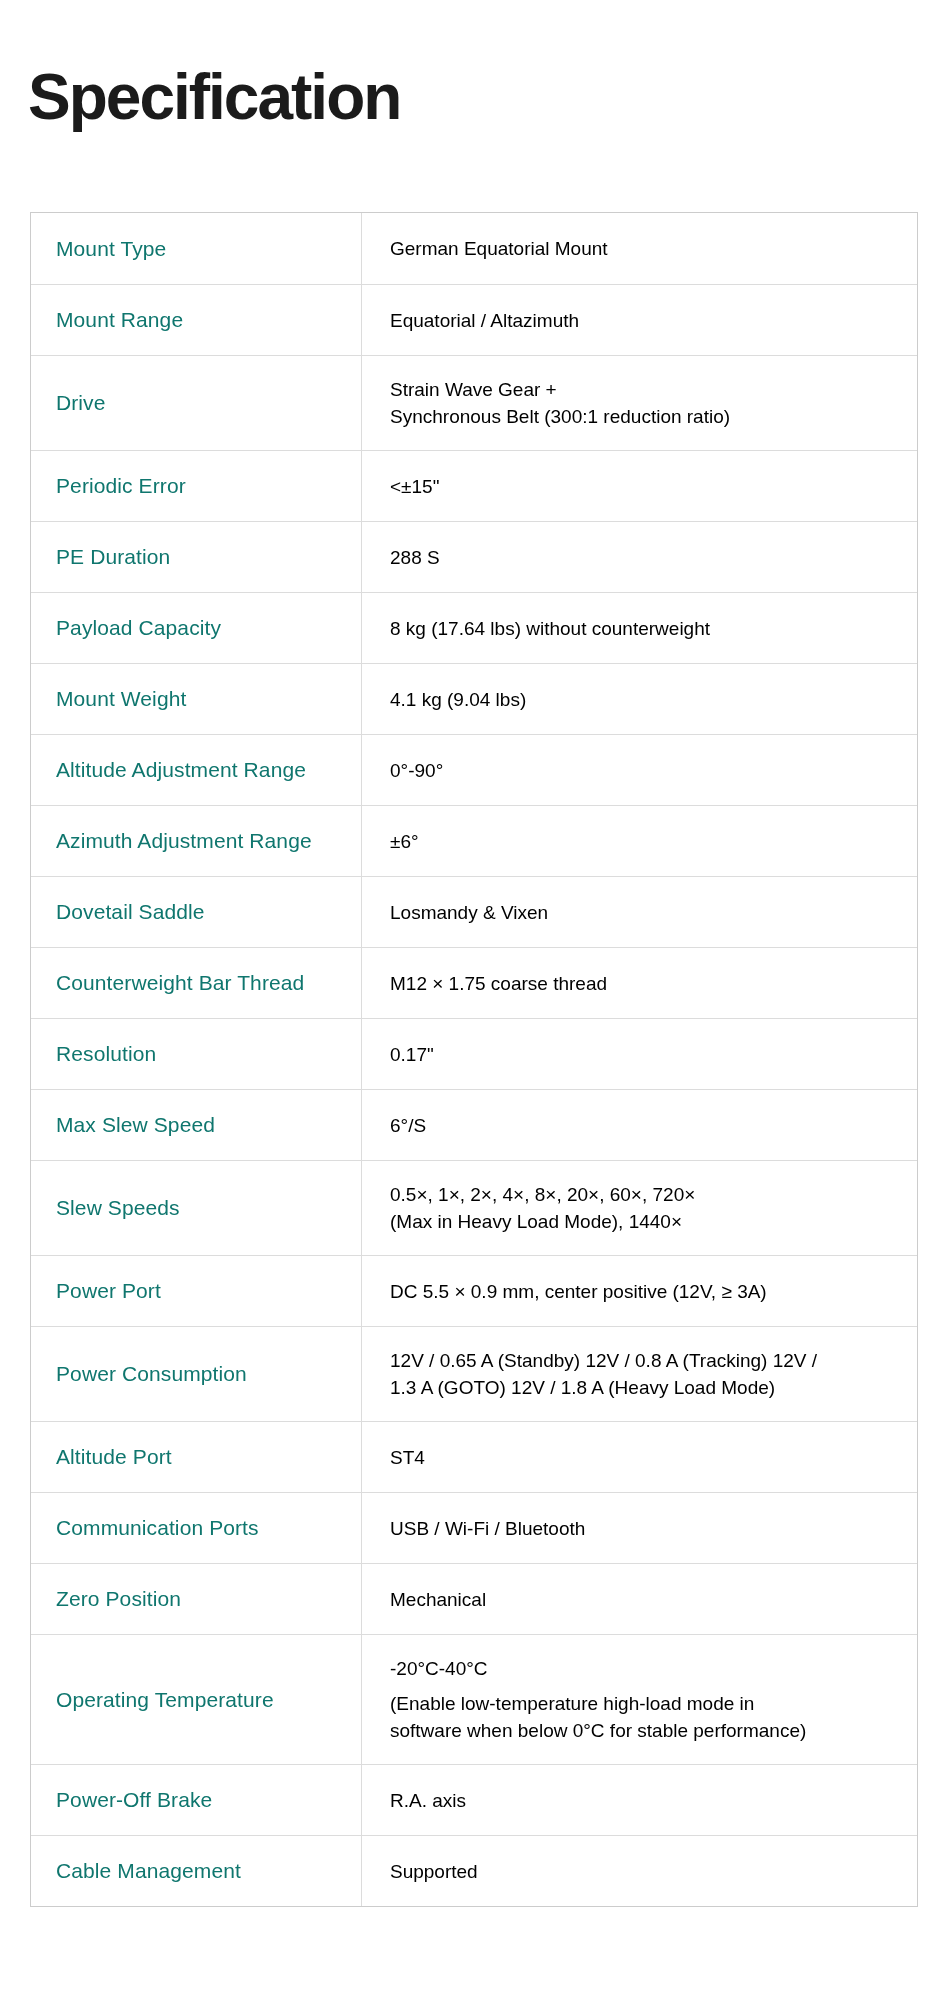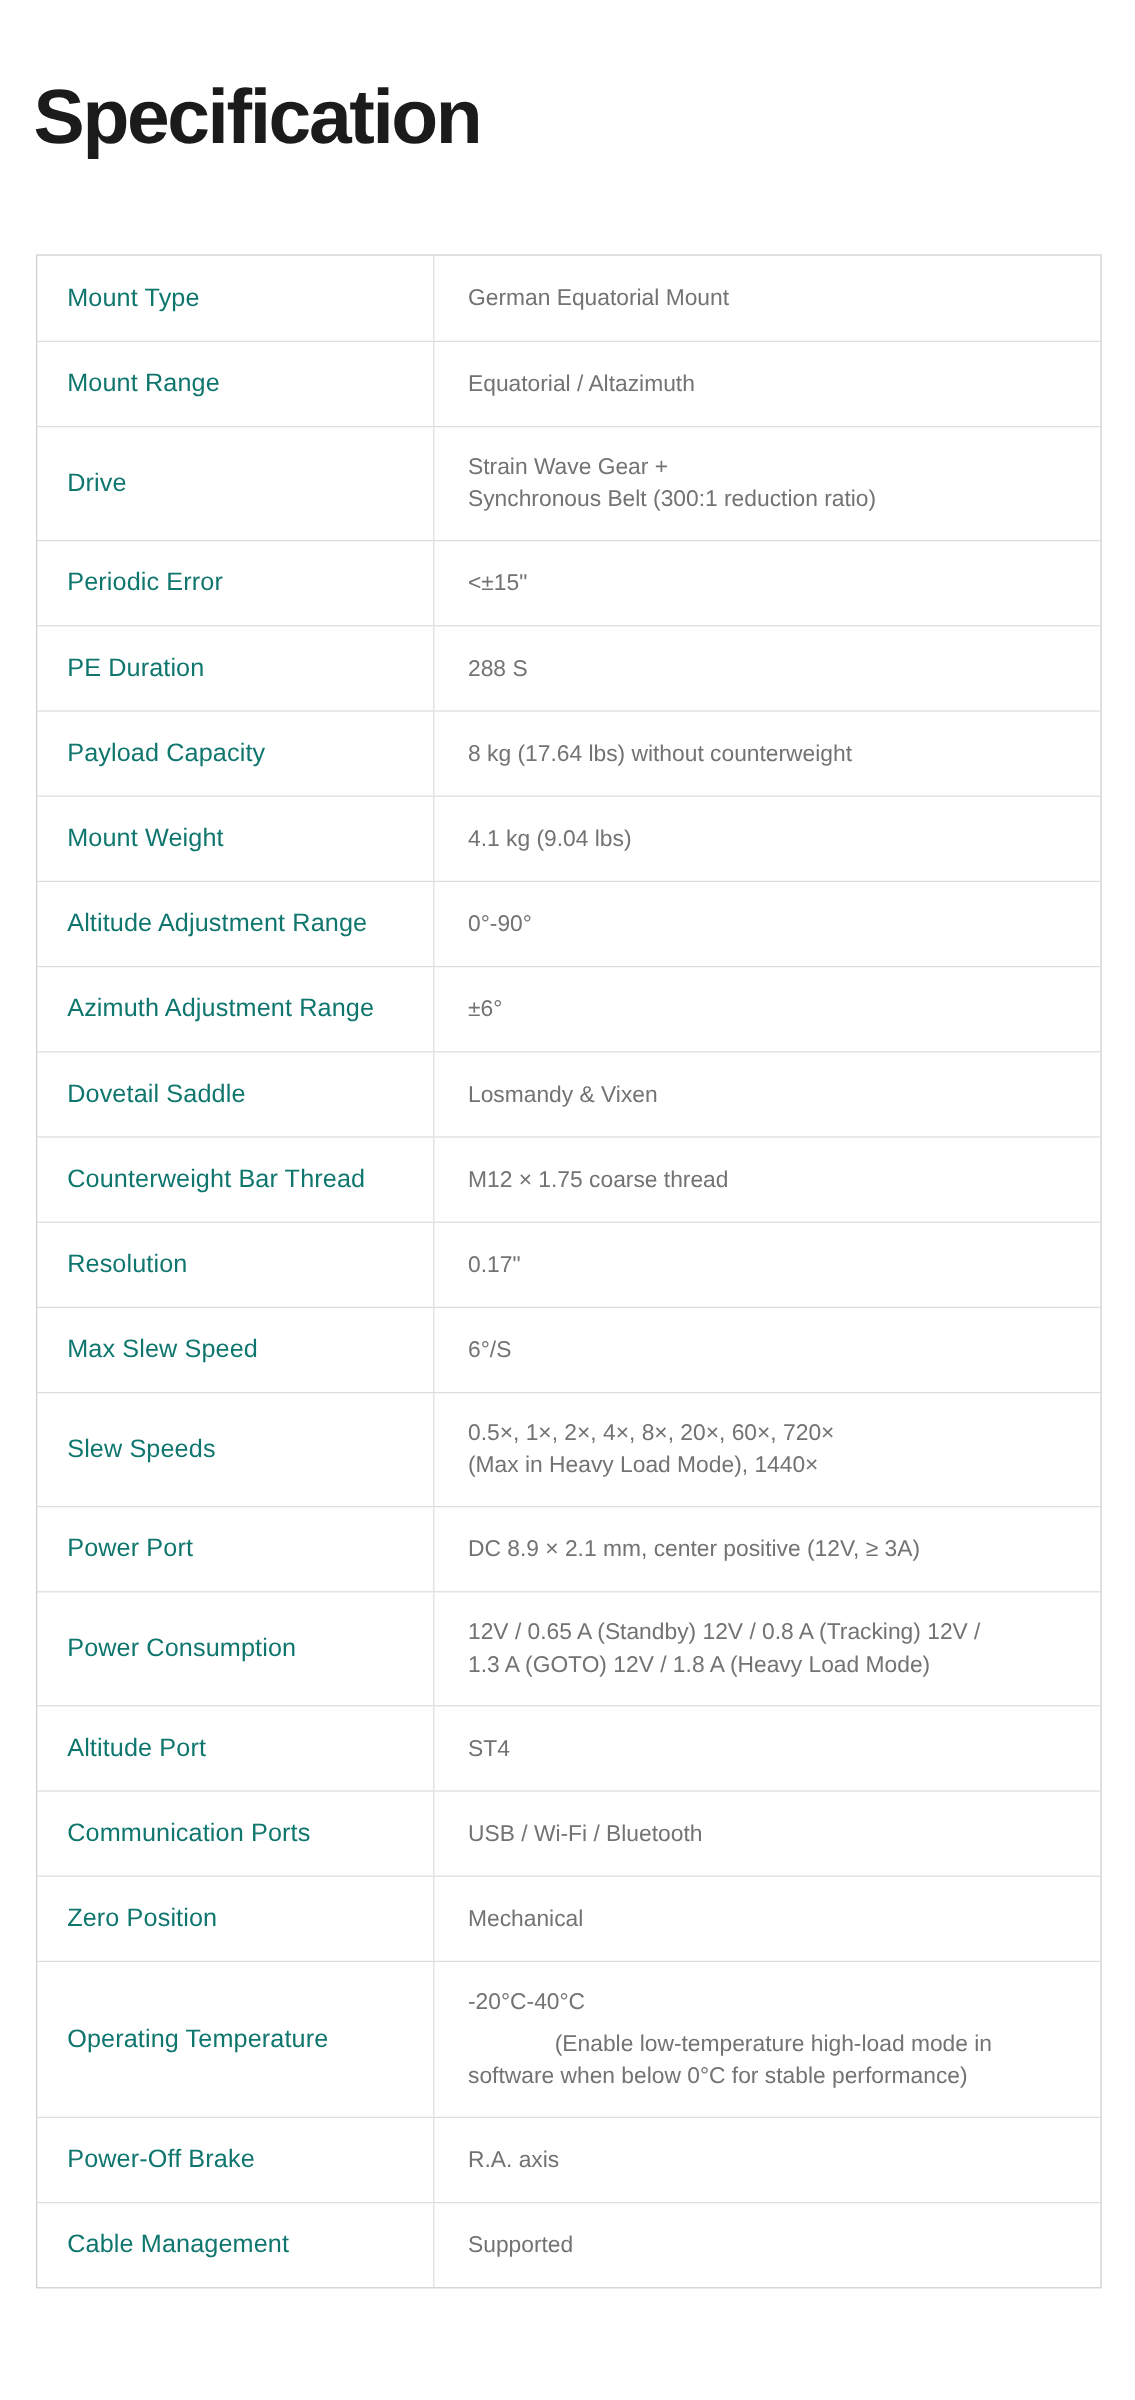--- a/index.html
+++ b/index.html
@@ -59,28 +59,27 @@
   }
   .cell.value {
     flex: 1 1 auto;
     border-left: 1px solid #dcdcdc;
     display: flex;
     flex-direction: column;
     justify-content: center;
     padding: 20px 18px 20px 28px;
     font-size: 19px;
     line-height: 27px;
-    color: #737373;
+    color: #000000;
   }
   .vline {
     white-space: nowrap;
   }
   .vline.para-gap {
     margin-top: 8px;
-    text-align: center;
   }
 </style>
 </head>
 <body>
 
 <div class="page">
   <h1 class="page-title">Specification</h1>
 
   <div class="spec-table">
       <div class="row">
@@ -165,21 +164,21 @@
       <div class="row">
         <div class="cell label">Slew Speeds</div>
         <div class="cell value">
           <div class="vline">0.5×, 1×, 2×, 4×, 8×, 20×, 60×, 720×</div>
           <div class="vline">(Max in Heavy Load Mode), 1440×</div>
         </div>
       </div>
       <div class="row">
         <div class="cell label">Power Port</div>
         <div class="cell value">
-          <div class="vline">DC 8.9 × 2.1 mm, center positive (12V, ≥ 3A)</div>
+          <div class="vline">DC 5.5 × 0.9 mm, center positive (12V, ≥ 3A)</div>
         </div>
       </div>
       <div class="row">
         <div class="cell label">Power Consumption</div>
         <div class="cell value">
           <div class="vline">12V / 0.65 A (Standby) 12V / 0.8 A (Tracking) 12V /</div>
           <div class="vline">1.3 A (GOTO) 12V / 1.8 A (Heavy Load Mode)</div>
         </div>
       </div>
       <div class="row">

